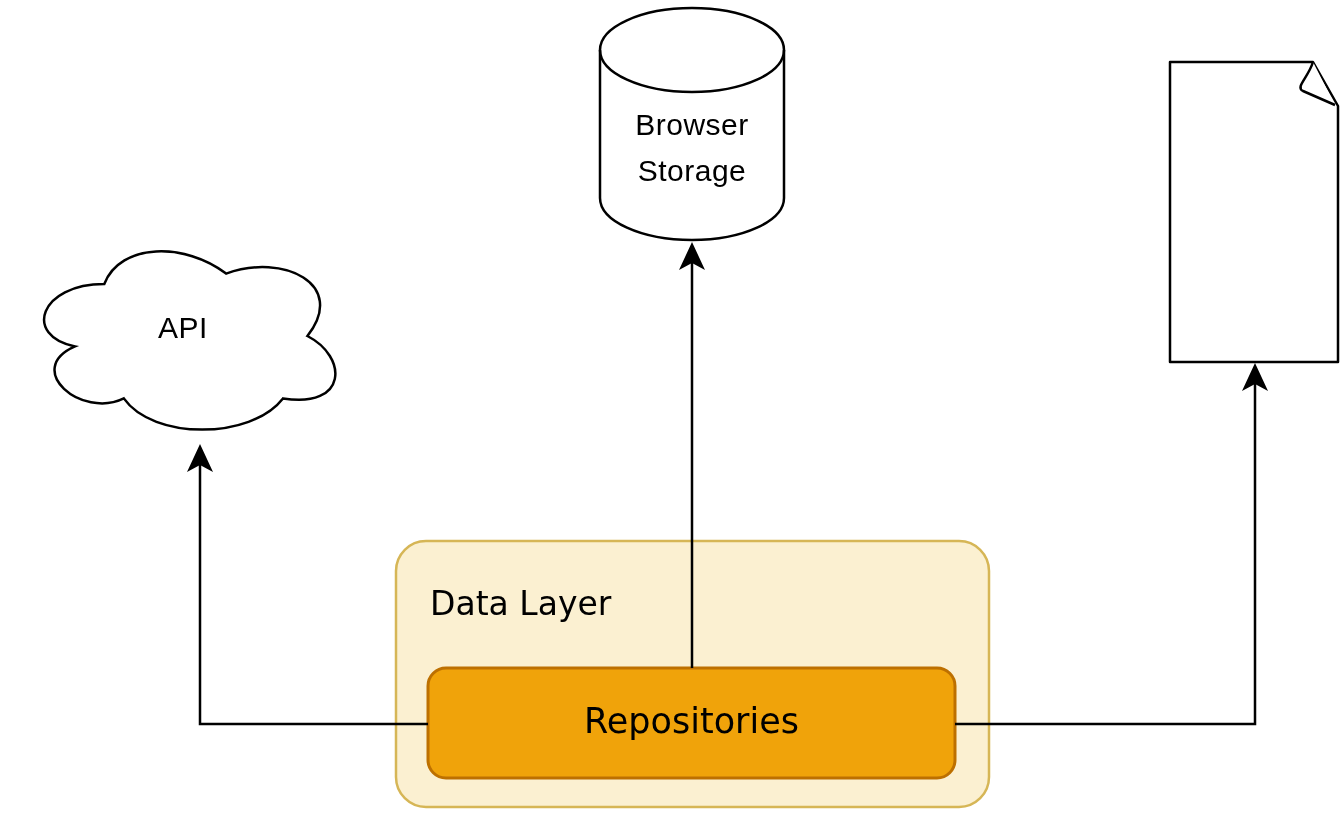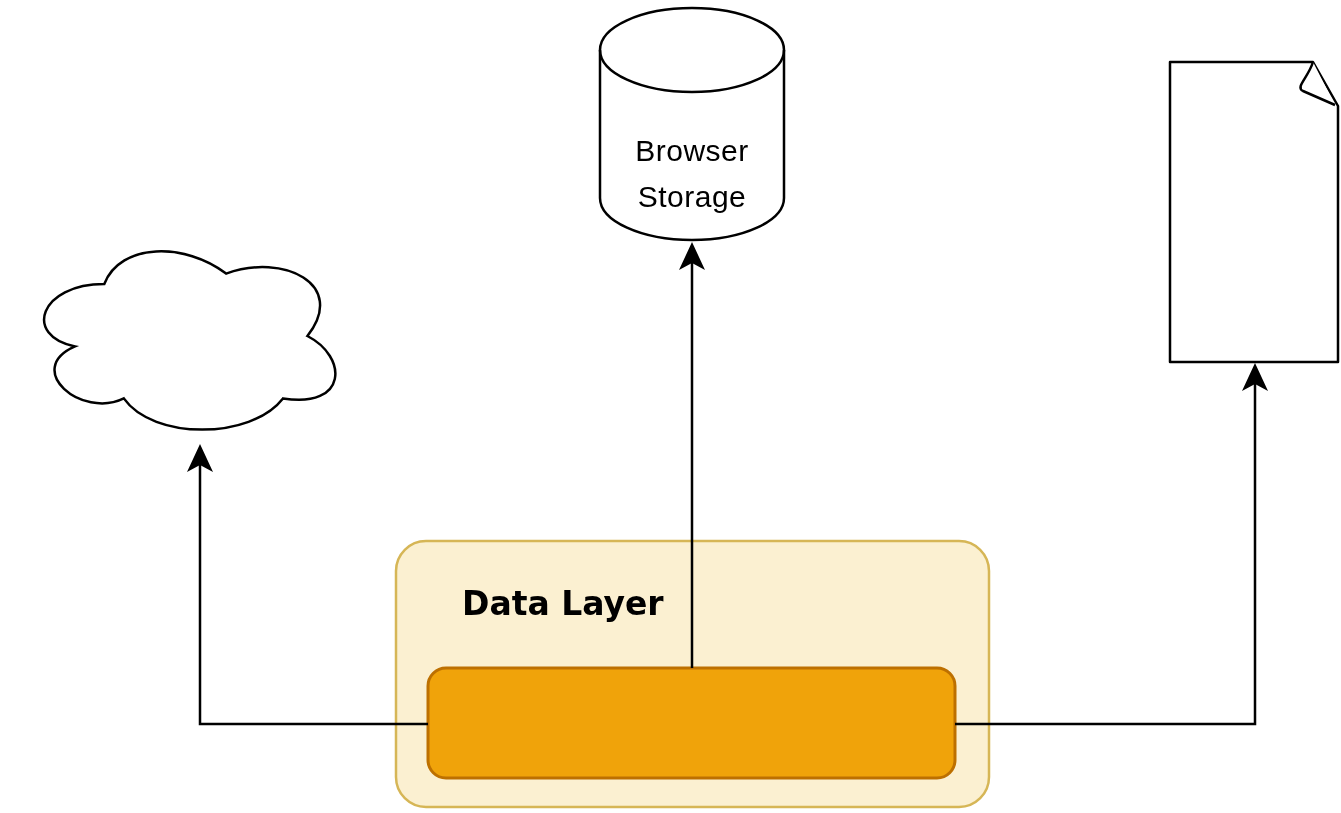--- a/index.html
+++ b/index.html
@@ -29,42 +29,41 @@
   }
   .label-api {
     left: 83px;
     top: 311px;
     width: 200px;
     font-size: 30px;
     letter-spacing: 0.5px;
   }
   .label-storage {
     left: 592px;
-    top: 128px;
+    top: 102px;
     width: 200px;
     font-size: 30px;
     line-height: 46px;
     letter-spacing: 0.5px;
   }
   .label-file {
     left: 1188px;
     top: 196px;
     width: 130px;
     font-size: 30px;
     letter-spacing: 0.5px;
   }
   .label-datalayer {
     left: 430px;
     top: 584px;
     width: 400px;
     text-align: left;
     font-family: "DejaVu Sans", sans-serif;
-    font-weight: bold;
+    font-weight: normal;
     font-size: 33px;
-    margin-left: 32px;
   }
   .label-repositories {
     left: 428px;
     top: 701px;
     width: 527px;
     font-family: "DejaVu Sans", sans-serif;
     font-size: 35px;
   }
 </style>
 </head>
@@ -100,21 +99,23 @@
       <path d="M428,724 L200,724 L200,465" fill="none" stroke="#000000" stroke-width="2.5"></path>
       <path d="M200,444 L187,472 L200,465 L213,472 Z" fill="#000000"></path>
     </g>
 
     <g>
       <path d="M955,724 L1255,724 L1255,384" fill="none" stroke="#000000" stroke-width="2.5"></path>
       <path d="M1255,363 L1242,391 L1255,384 L1268,391 Z" fill="#000000"></path>
     </g>
   </svg>
 
+  <div class="label label-api">API</div>
 
   <div class="label label-storage">Browser
 Storage</div>
 
 
   <div class="label label-datalayer">Data Layer</div>
 
+  <div class="label label-repositories">Repositories</div>
 
 </div>
 
 </body></html>

